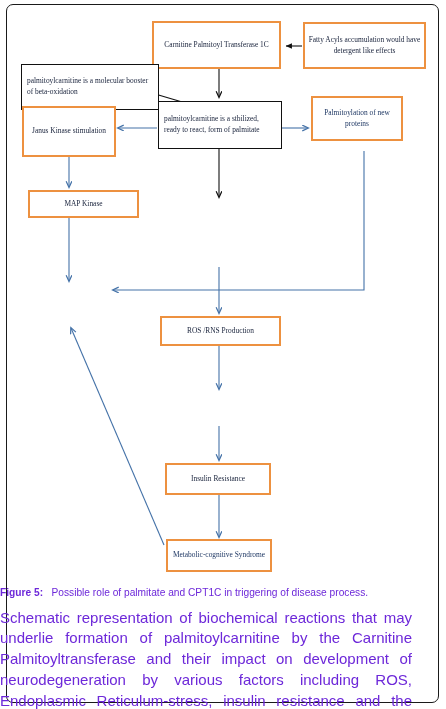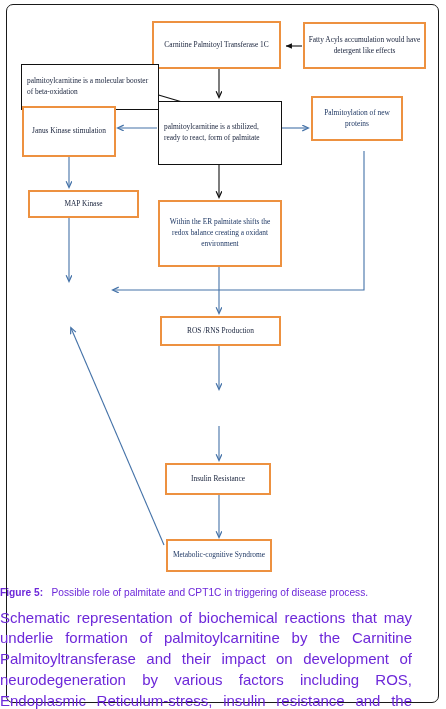--- a/index.html
+++ b/index.html
@@ -194,39 +194,36 @@
     </div>
 
     <div class="node orange" style="left:303px; top:22px; width:123px; height:47px;">
       <span class="node-text">Fatty Acyls  accumulation would have detergent like effects</span>
     </div>
 
     <div class="node black" style="left:21px; top:44px; width:138px; height:46px;margin-top:20px;">
       <span class="node-text">palmitoylcarnitine is a molecular booster of beta-oxidation</span>
     </div>
 
-    <div class="node black" style="left:158px; top:101px; width:124px; height:64px;">
+    <div class="node black" style="left:158px; top:101px; width:124px; height:48px;">
       <span class="node-text">palmitoylcarnitine is a stbilized, ready to react, form of palmitate</span>
     </div>
 
     <div class="node orange" style="left:22px; top:106px; width:94px; height:51px;">
       <span class="node-text">Janus Kinase stimulation</span>
     </div>
 
     <div class="node orange bluetext" style="left:311px; top:96px; width:92px; height:45px;">
       <span class="node-text">Palmitoylation of new proteins</span>
     </div>
 
     <div class="node orange" style="left:28px; top:190px; width:111px; height:28px;">
       <span class="node-text">MAP Kinase</span>
     </div>
 
-    <div class="node orange bluetext" style="left:158px; top:200px; width:124px; height:67px;">
-      <span class="node-text">Within the ER palmitate shifts the redox balance creating a oxidant environment</span>
-    </div>
 
 
     <div class="node orange" style="left:160px; top:316px; width:121px; height:30px;">
       <span class="node-text">ROS /RNS Production</span>
     </div>
 
 
     <div class="node orange" style="left:165px; top:463px; width:106px; height:32px;">
       <span class="node-text">Insulin Resistance</span>
     </div>

